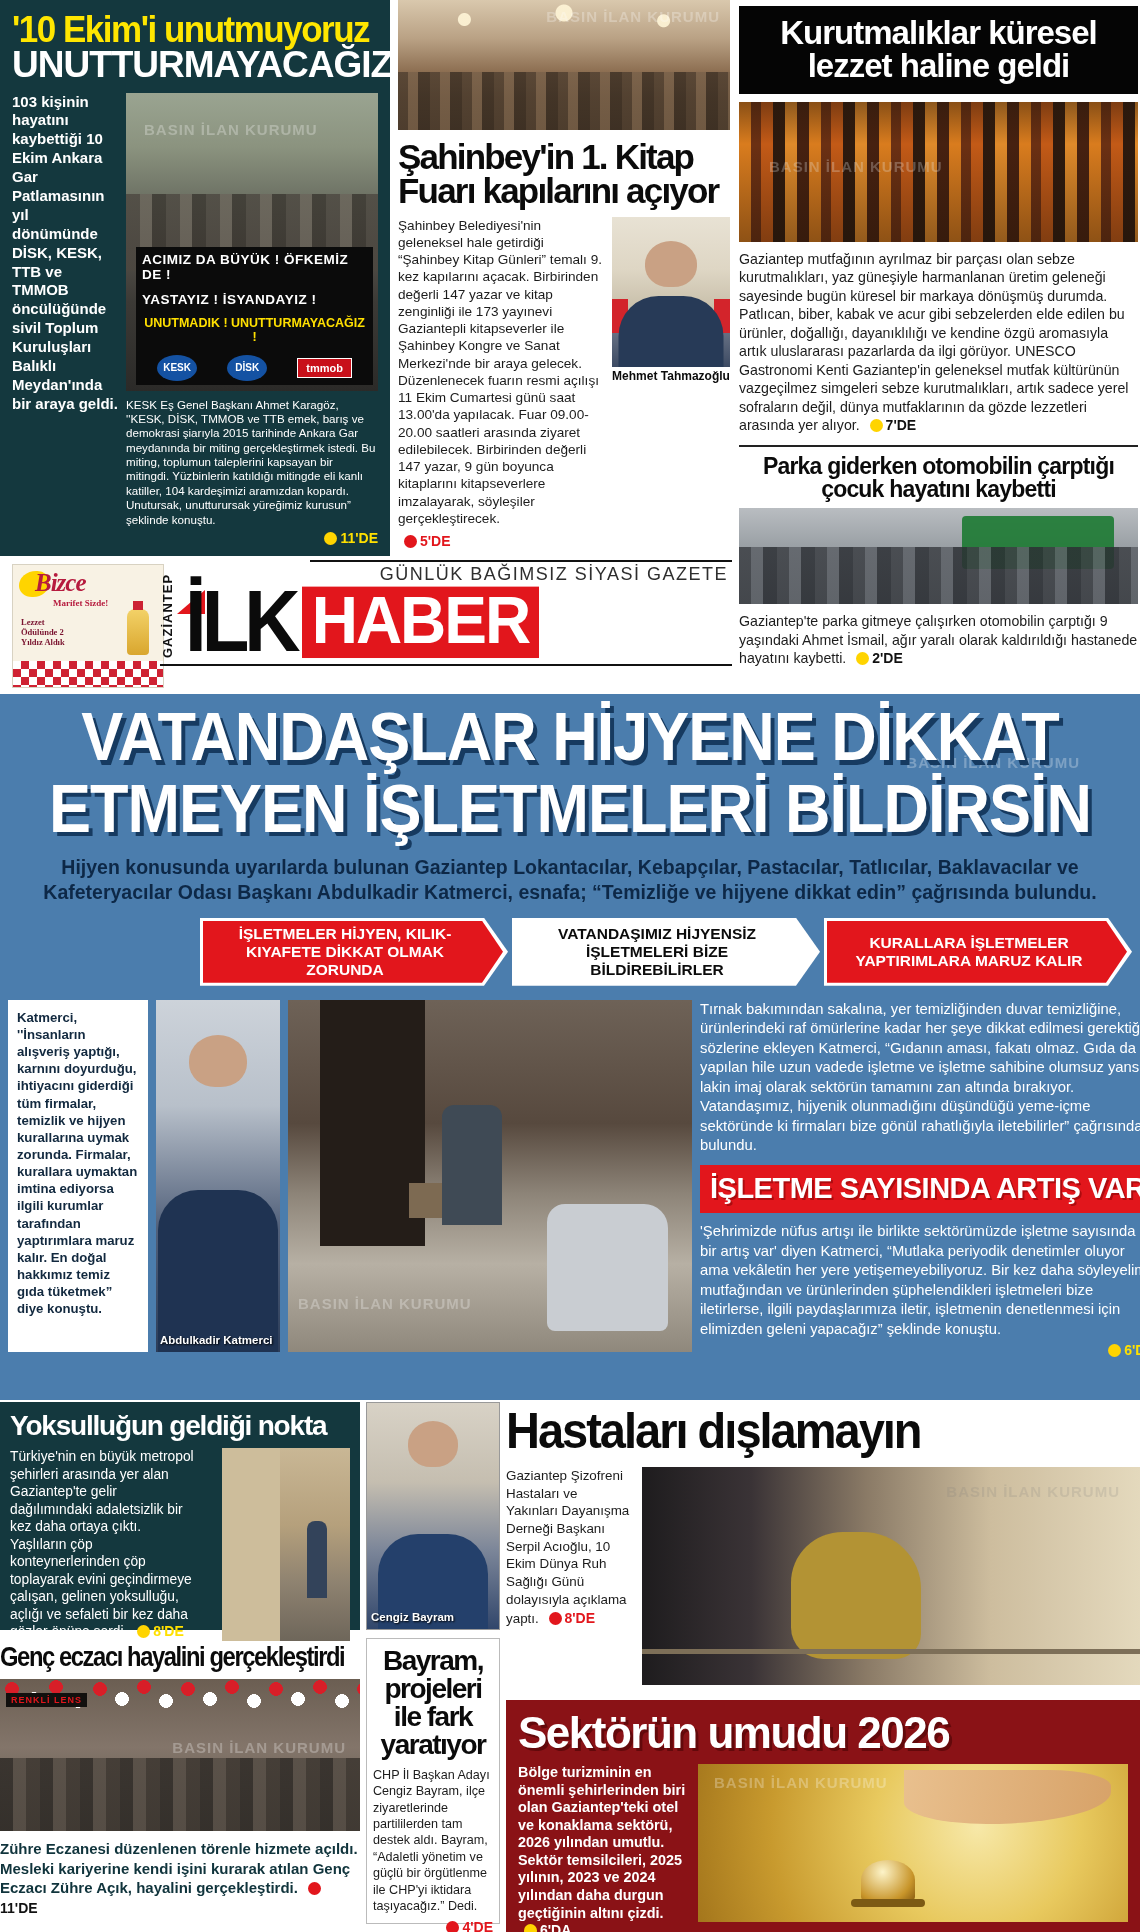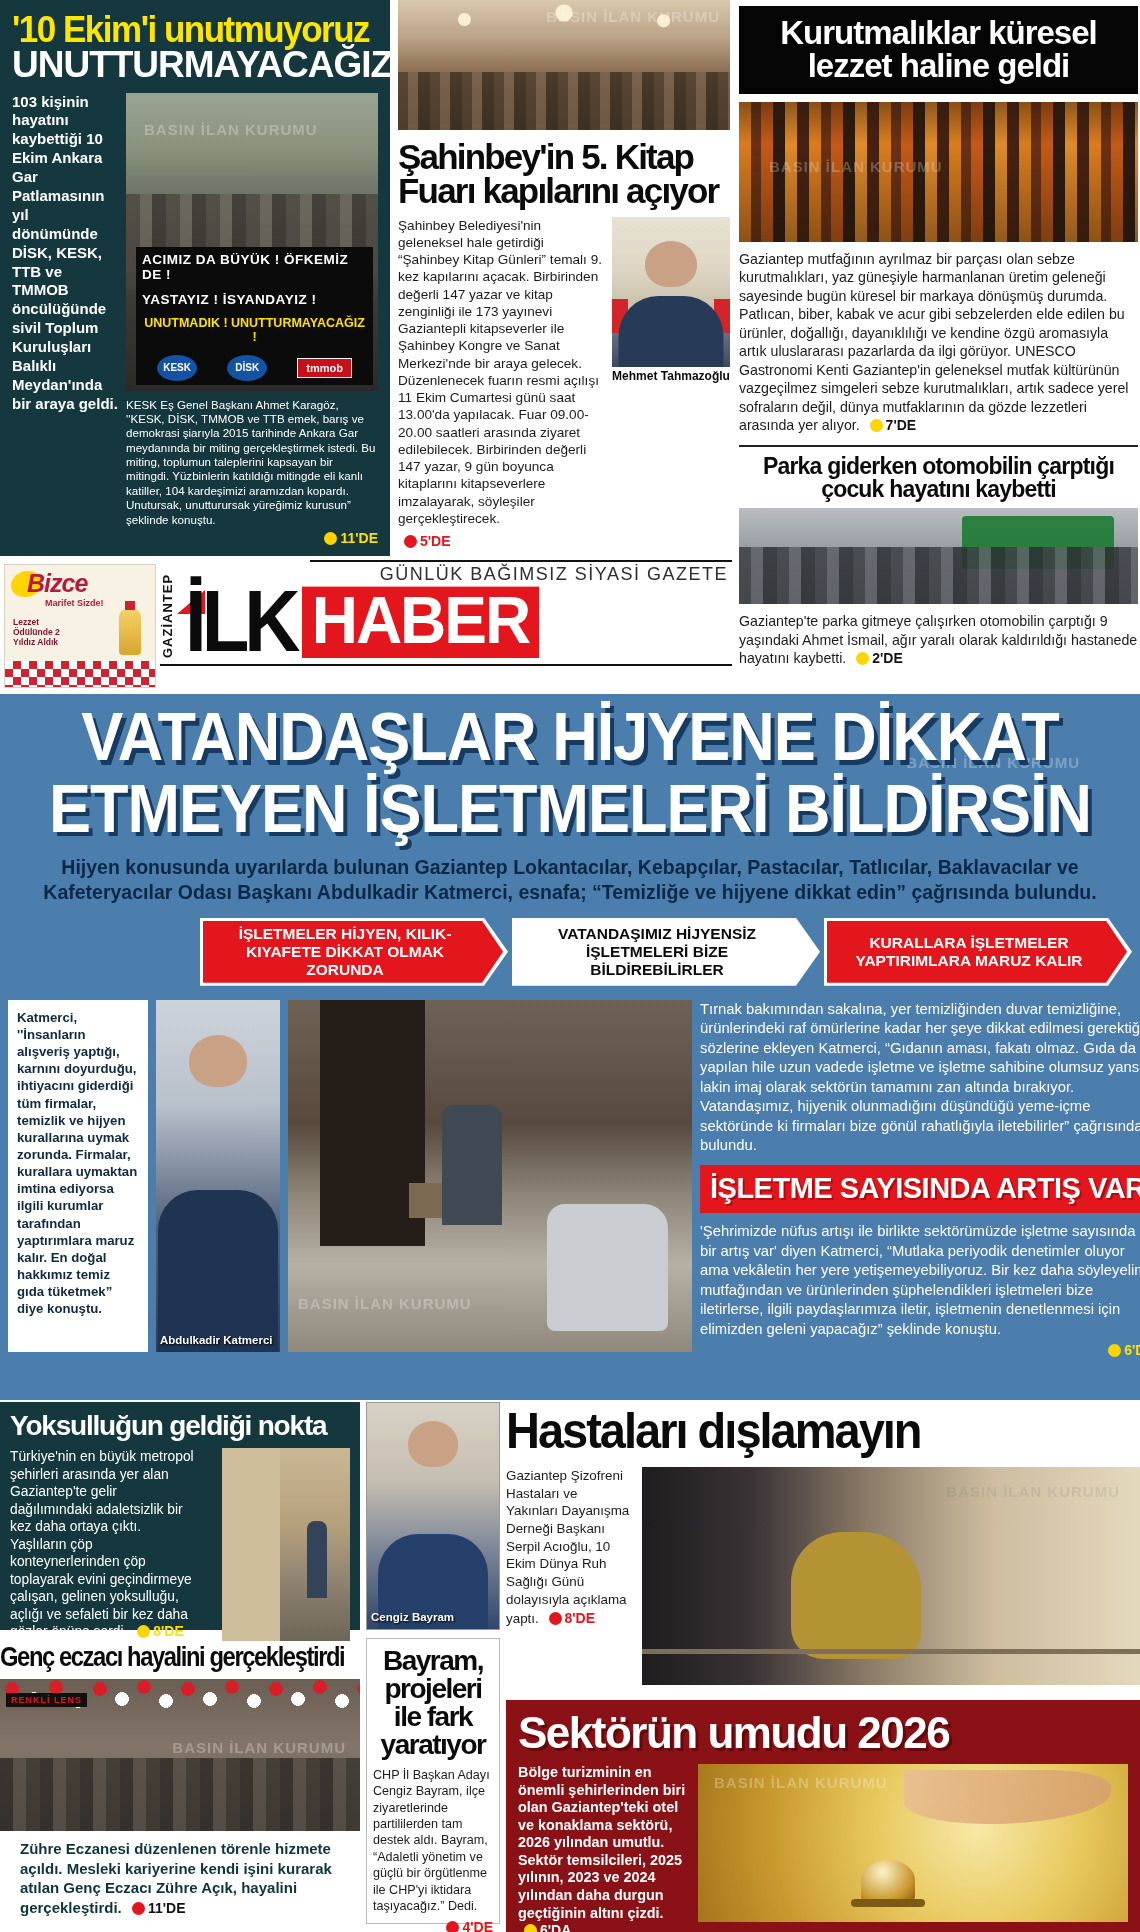--- a/index.html
+++ b/index.html
@@ -88,22 +88,22 @@
   .tr-hr { border:none; border-top:2px solid #222; margin:10px 0 8px; }
   .acc-h { font-size:23px; font-weight:800; letter-spacing:-.8px; text-align:center; line-height:1.02; color:#0b0b0b; }
   .acc-photo { position:relative; height:96px; margin-top:7px; overflow:hidden;
       background:linear-gradient(180deg,#b9bdc1 0%, #9aa0a5 40%, #6f7579 100%); }
   .acc-crowd { position:absolute; left:0; right:0; bottom:0; height:60%;
       background:repeating-linear-gradient(90deg,#3c3f44 0 12px,#5d6167 12px 24px,#2c2f34 24px 38px); opacity:.85; }
   .acc-van { position:absolute; right:6%; top:8%; width:38%; height:55%; background:#1d7a33; border-radius:4px; opacity:.9; }
   .acc-body { font-size:14.2px; line-height:1.3; color:#1c1c1c; margin-top:8px; }
 
   
-  .ad { left:4px; top:564px; width:152px; height:124px; background:#f8f2e4; border:1px solid #d8d2c2;
-        overflow:hidden; }
+  .ad { left:12px; top:564px; width:152px; height:124px; background:#f8f2e4; border:1px solid #d8d2c2;
+        overflow:hidden;font-family:Liberation Serif, serif; }
   .ad-blob { position:absolute; left:6px; top:6px; width:30px; height:26px; background:#ffd400; border-radius:60% 40% 55% 45%; }
   .ad-logo { position:absolute; left:22px; top:4px; font-size:25px; font-weight:800; font-style:italic; color:#b61b3e; letter-spacing:-1px; }
   .ad-tag { position:absolute; left:40px; top:33px; font-size:9px; font-weight:800; color:#b61b3e; }
   .ad-award { position:absolute; left:8px; top:52px; width:60px; font-size:8.5px; font-weight:800; color:#7a1430; line-height:1.2; }
   .ad-bottle { position:absolute; right:14px; top:44px; width:22px; height:46px; background:linear-gradient(180deg,#f3d268,#d9a62e); border-radius:8px 8px 4px 4px; }
   .ad-bottle::before { content:""; position:absolute; left:6px; top:-8px; width:10px; height:9px; background:#c23; }
   .ad-check { position:absolute; left:0; right:0; bottom:0; height:26px;
       background:repeating-conic-gradient(#cf2233 0% 25%, #ffffff 0% 50%); background-size:16px 16px; }
 
   
@@ -179,21 +179,21 @@
   .balloons { position:absolute; inset:0;
       background:radial-gradient(circle 7px at 12px 10px, #d81e28 97%, transparent),
                  radial-gradient(circle 7px at 34px 20px, #ffffff 97%, transparent),
                  radial-gradient(circle 7px at 56px 8px, #d81e28 97%, transparent),
                  radial-gradient(circle 7px at 78px 22px, #ffffff 97%, transparent);
       background-size:88px 44px; background-repeat:repeat-x; height:46px; }
   .sign { position:absolute; left:6px; top:14px; background:#12100e; color:#e2161c; font-size:9px;
       font-weight:800; padding:2px 5px; letter-spacing:1px; }
   .pharma-crowd { position:absolute; left:0; right:0; bottom:0; height:48%;
       background:repeating-linear-gradient(90deg,#2e2a26 0 13px,#544c44 13px 26px,#3b352f 26px 40px); opacity:.85; }
-  .pharma-cap { font-size:15px; font-weight:800; color:#10343c; line-height:1.3; margin-top:8px;padding-left:20px; }
+  .pharma-cap { font-size:15px; font-weight:800; color:#10343c; line-height:1.3; margin-top:8px; }
 
   
   .bay { left:366px; top:1402px; width:134px; height:530px; }
   .bay-photo { position:relative; height:228px; overflow:hidden; border:1px solid #999;
       background:linear-gradient(180deg,#d8d2c6 0%, #c5beb0 35%, #7c8699 65%, #31466b 100%); }
   .bay-photo .head-sil { width:50px; height:46px; top:8%; }
   .bay-photo .suit-sil { width:110px; height:48%; bottom:-6%; background:#24406b; }
   .bay-cap { position:absolute; left:4px; bottom:6px; color:#fff; font-size:11.5px; font-weight:800; text-shadow:1px 1px 2px #000; }
   .bay-box { border:1px solid #bbb; margin-top:8px; padding:8px 6px; height:286px; }
   .bay-h { font-size:28px; font-weight:800; letter-spacing:-1.5px; line-height:1.0; text-align:center; color:#0b0b0b; }
@@ -258,21 +258,21 @@
       </div>
     </div>
   </section>
 
   <section class="abs tm">
     <div class="fair-photo">
       <div class="fair-lights"></div>
       <div class="fair-crowd"></div>
       <div class="wm" style="right:10px;top:8px;">BASIN İLAN KURUMU</div>
     </div>
-    <h2 class="tm-h">Şahinbey'in 5. Kitap Fuarı kapılarını açıyor</h2>
+    <h2 class="tm-h">Şahinbey'in 1. Kitap Fuarı kapılarını açıyor</h2>
     <div class="tm-body-row">
       <div class="tm-body">
         <span>Şahinbey Belediyesi'nin geleneksel hale getirdiği “Şahinbey Kitap Günleri” temalı 9. kez kapılarını açacak. Birbirinden değerli 147 yazar ve kitap zenginliği ile 173 yayınevi Gaziantepli kitapseverler ile Şahinbey Kongre ve Sanat Merkezi'nde bir araya gelecek. Düzenlenecek fuarın resmi açılışı 11 Ekim Cumartesi günü saat 13.00'da yapılacak. Fuar 09.00-20.00 saatleri arasında ziyaret edilebilecek. Birbirinden değerli 147 yazar, 9 gün boyunca kitaplarını kitapseverlere imzalayarak, söyleşiler gerçekleştirecek.</span>
         <div class="tm-refline">
           <span class="dot red"></span><span class="ref red">5'DE</span>
         </div>
       </div>
       <div class="tm-portrait-col">
         <div class="portrait-tahmazoglu">
           <div class="flagL"></div>

